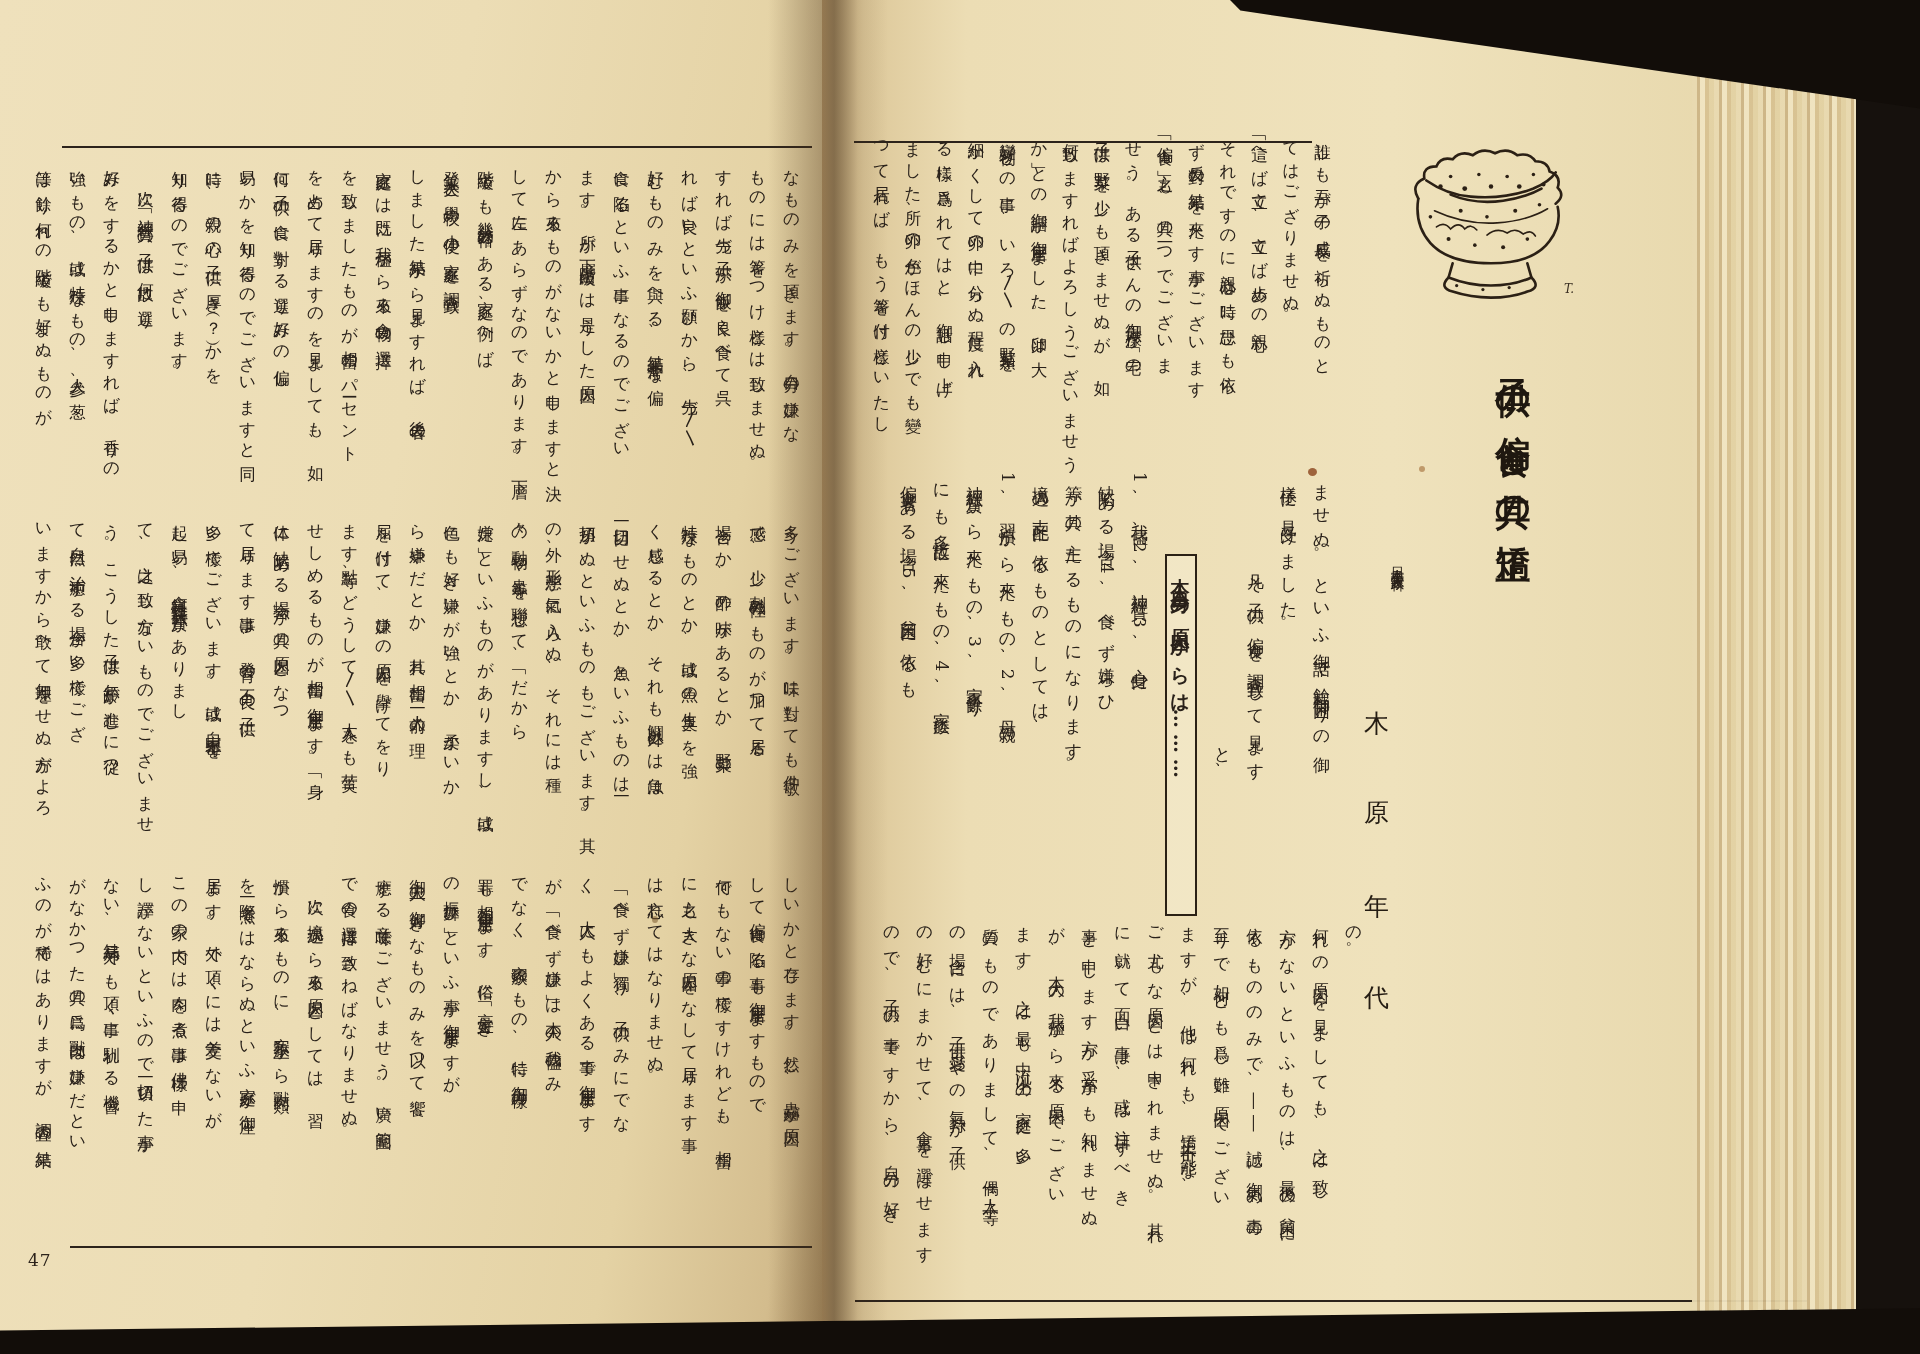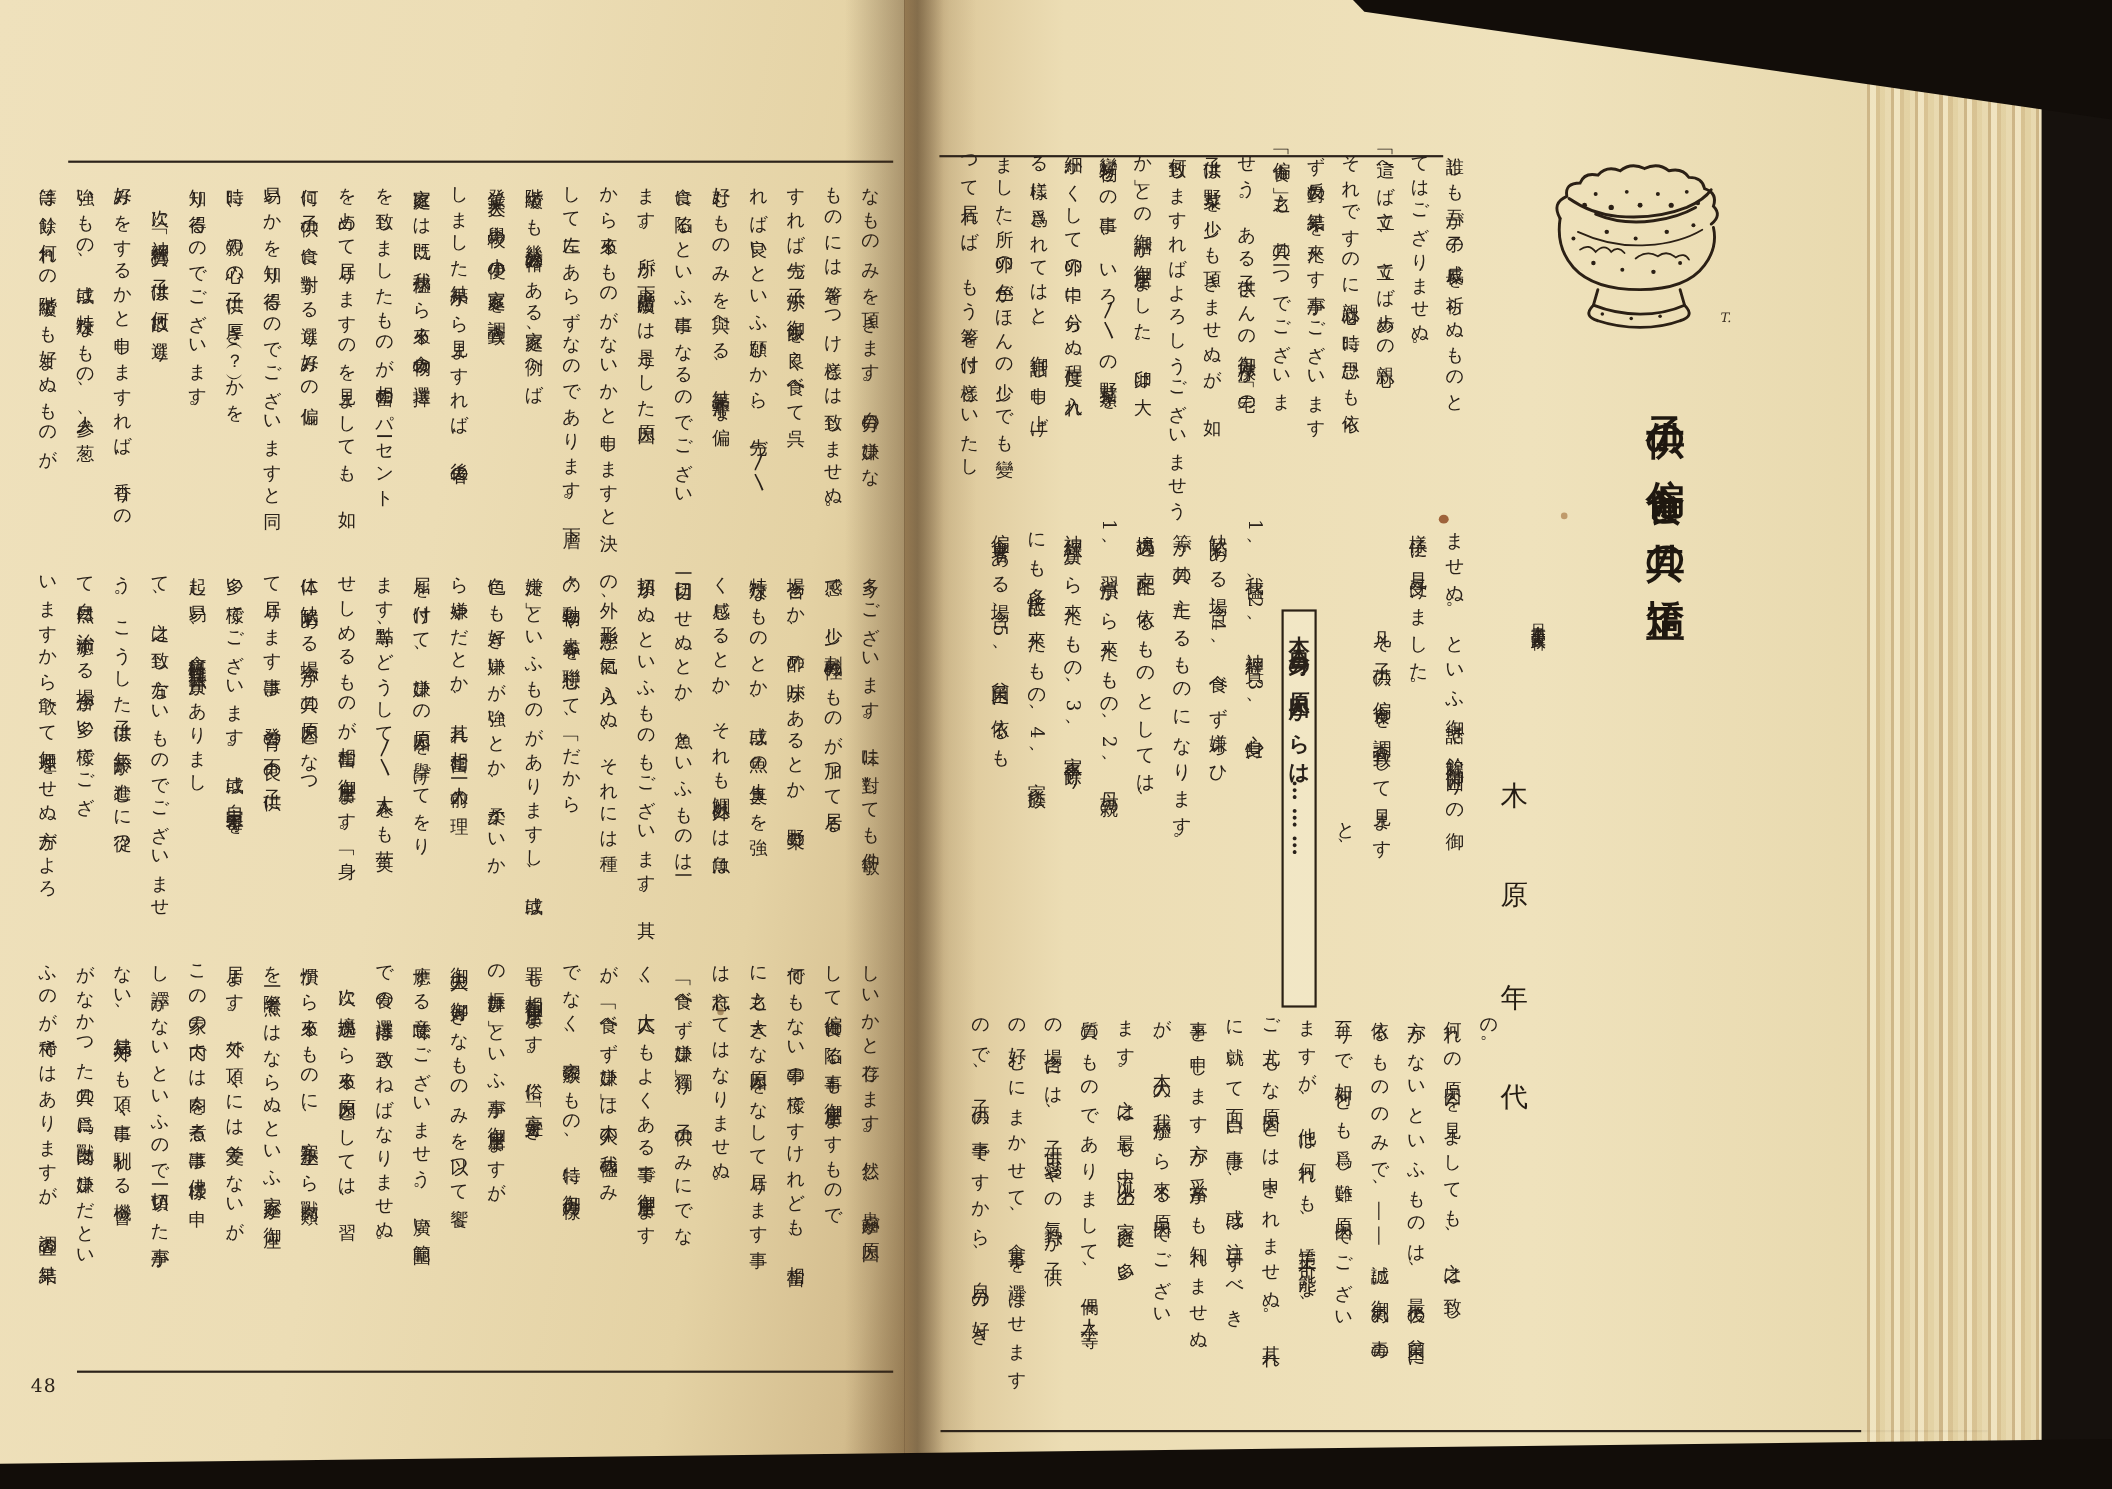--- a/index.html
+++ b/index.html
@@ -125,21 +125,21 @@
         <p class="vline">慣から來るものに、宗敎上から獸肉類</p>
         <p class="vline">を一際煮てはならぬといふ家庭が御座</p>
         <p class="vline">居ます。外で頂くには差支へないが、</p>
         <p class="vline">この家の内では肉を煮る事は佛樣に申</p>
         <p class="vline">し譯がないといふので一切頂いた事が</p>
         <p class="vline">ない、結局外でも頂く事に馴れる機會</p>
         <p class="vline">がなかつた其の爲に獸肉は嫌ひだとい</p>
         <p class="vline">ふのが稀ではありますが、調査の結果</p>
       </div>
     <div class="rule" style="left:70px;top:1246px;width:742px;"></div>
-    <div class="pagenum pn-left">48</div>
+    <div class="pagenum pn-left">47</div>
   </div>
 
   <div class="page page-right">
     <div class="rule" style="left:32px;top:141px;width:458px;"></div>
 
     <svg class="illu" viewBox="0 0 200 170">
       <g fill="none" stroke="#2b2015" stroke-width="2.6" stroke-linecap="round">
         <path d="M28,52 q-8,-14 6,-20 q-2,-12 12,-12 q4,-10 16,-7 q8,-9 20,-4 q10,-8 22,-2 q12,-6 22,2 q12,-3 18,6 q12,0 14,10 q12,4 8,16 q8,8 -2,16"></path>
         <path d="M36,34 q20,14 44,16 q34,3 62,-8 q16,-7 22,-16"></path>
         <path d="M60,48 q24,10 52,6 q22,-3 38,-12"></path>

